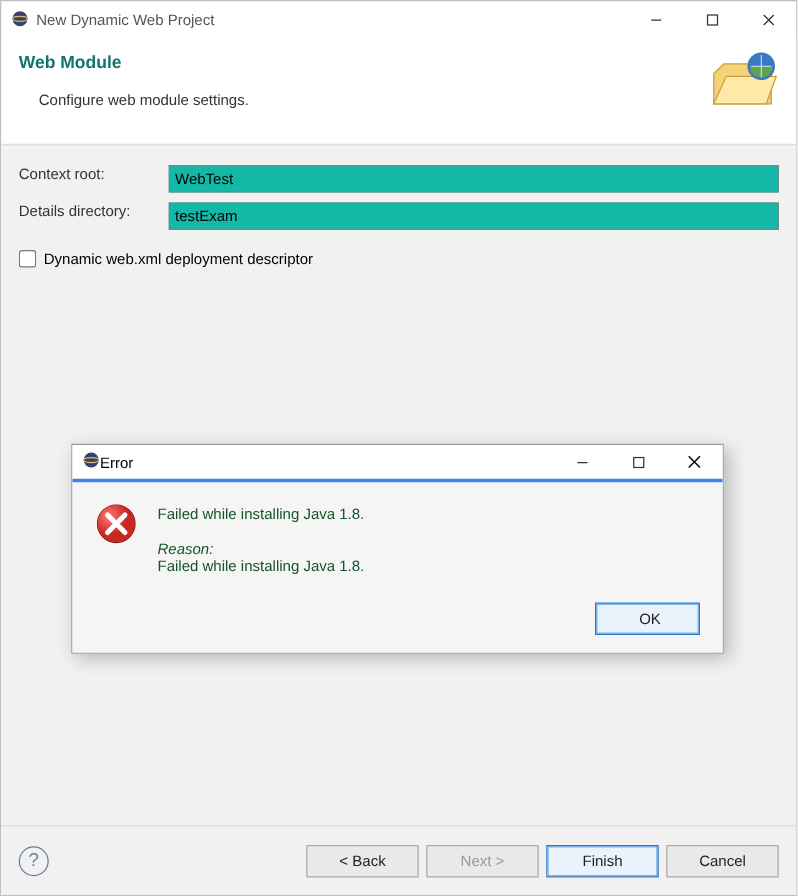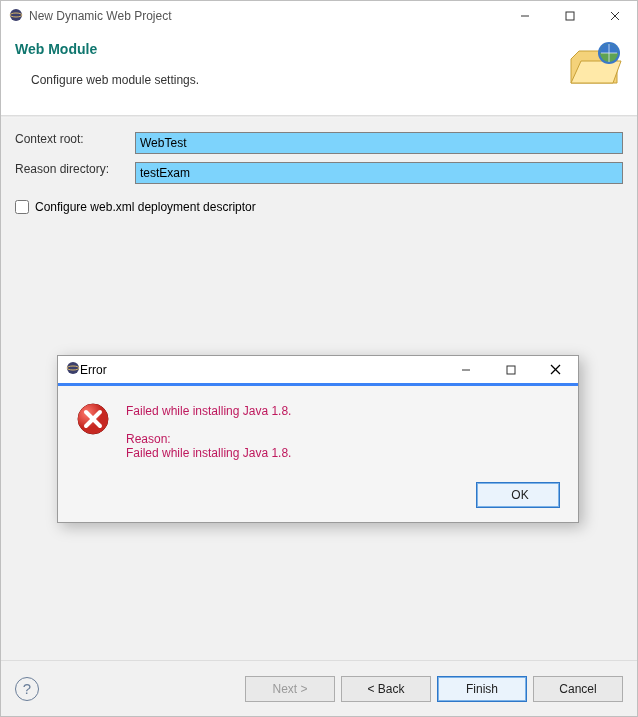--- a/index.html
+++ b/index.html
@@ -59,21 +59,21 @@
     position:relative;
   }
 
   .form-row { display:flex; align-items:flex-start; margin-bottom:8px; }
   .form-row label { width:120px; color:#333; }
   .form-row input[type=text] {
     flex:1; height:22px;
     border:1px solid #808080;
     padding:2px 4px;
     font: inherit;
-    background:#7dd3fc;
+    background:#14b8a6;
   }
 
   .chkrow { margin-top:16px; display:flex; align-items:center; }
   .chkrow input { margin:0 6px 0 0; width:14px; height:14px; }
 
   .sep-top { height:2px; background:linear-gradient(#e5e5e5,#f8f8f8); }
   .footer {
     border-top:1px solid #ddd;
     background:#f1f1f1;
     height:56px;
@@ -109,22 +109,22 @@
     z-index:10;
   }
   .dlg-titlebar {
     height:30px; display:flex; align-items:center;
     padding-left:8px; background:#fff; border-bottom:3px solid #3b82f6;
   }
   .dlg-titlebar .title{flex:1; color:#000;}
   .dlg-body { background:#f5f5f5; padding:18px 18px 14px 18px; }
   .dlg-msg { display:flex; align-items:flex-start; }
   .dlg-msg .erricon{ margin-right:16px; margin-top:-2px;}
-  .dlg-msg .txt p { margin:0 0 14px 0; color:#be185d;}
-  .dlg-msg .txt p.reason-label{ margin:0;}
+  .dlg-msg .txt p { margin:0 0 14px 0; color:#14532d;}
+  .dlg-msg .txt p.reason-label{ margin:0;font-style:italic;}
   .dlg-msg .txt p.reason{ margin:0;}
   .dlg-buttons { display:flex; justify-content:flex-end; margin-top:22px;}
   .dlg-buttons .btn { min-width:84px;padding-left:10px; }
 </style>
 </head>
 <body>
 
 <div class="win">
 
   <div class="titlebar">
@@ -174,27 +174,27 @@
   <div class="sep-top"></div>
 
   <div class="content">
 
     <div class="form-row">
       <label>Context root:</label>
       <input type="text" value="WebTest" style="">
     </div>
 
     <div class="form-row">
-      <label>Reason directory:</label>
+      <label>Details directory:</label>
       <input type="text" value="testExam" style="">
     </div>
 
     <div class="chkrow">
       <input type="checkbox" style="">
-      <span>Configure web.xml deployment descriptor</span>
+      <span>Dynamic web.xml deployment descriptor</span>
     </div>
 
     <div class="dialog">
       <div class="dlg-titlebar">
         <span class="ticon">
           <svg width="14" height="14" viewBox="0 0 14 14">
             <circle cx="7" cy="7" r="6" fill="#3b3f6b"></circle>
             <ellipse cx="7" cy="7" rx="6" ry="2" fill="none" stroke="#d8b76a" stroke-width="1"></ellipse>
           </svg>
         </span>
@@ -244,19 +244,19 @@
       </div>
     </div>
 
   </div>
 
   <div class="footer">
     <div class="help">
       <span>?</span>
     </div>
     <div class="footer-spacer"></div>
+    <button class="btn">&lt; Back</button>
     <button class="btn" disabled="">Next &gt;</button>
-    <button class="btn">&lt; Back</button>
     <button class="btn primary">Finish</button>
     <button class="btn">Cancel</button>
   </div>
 
 </div>
 
 </body></html>

